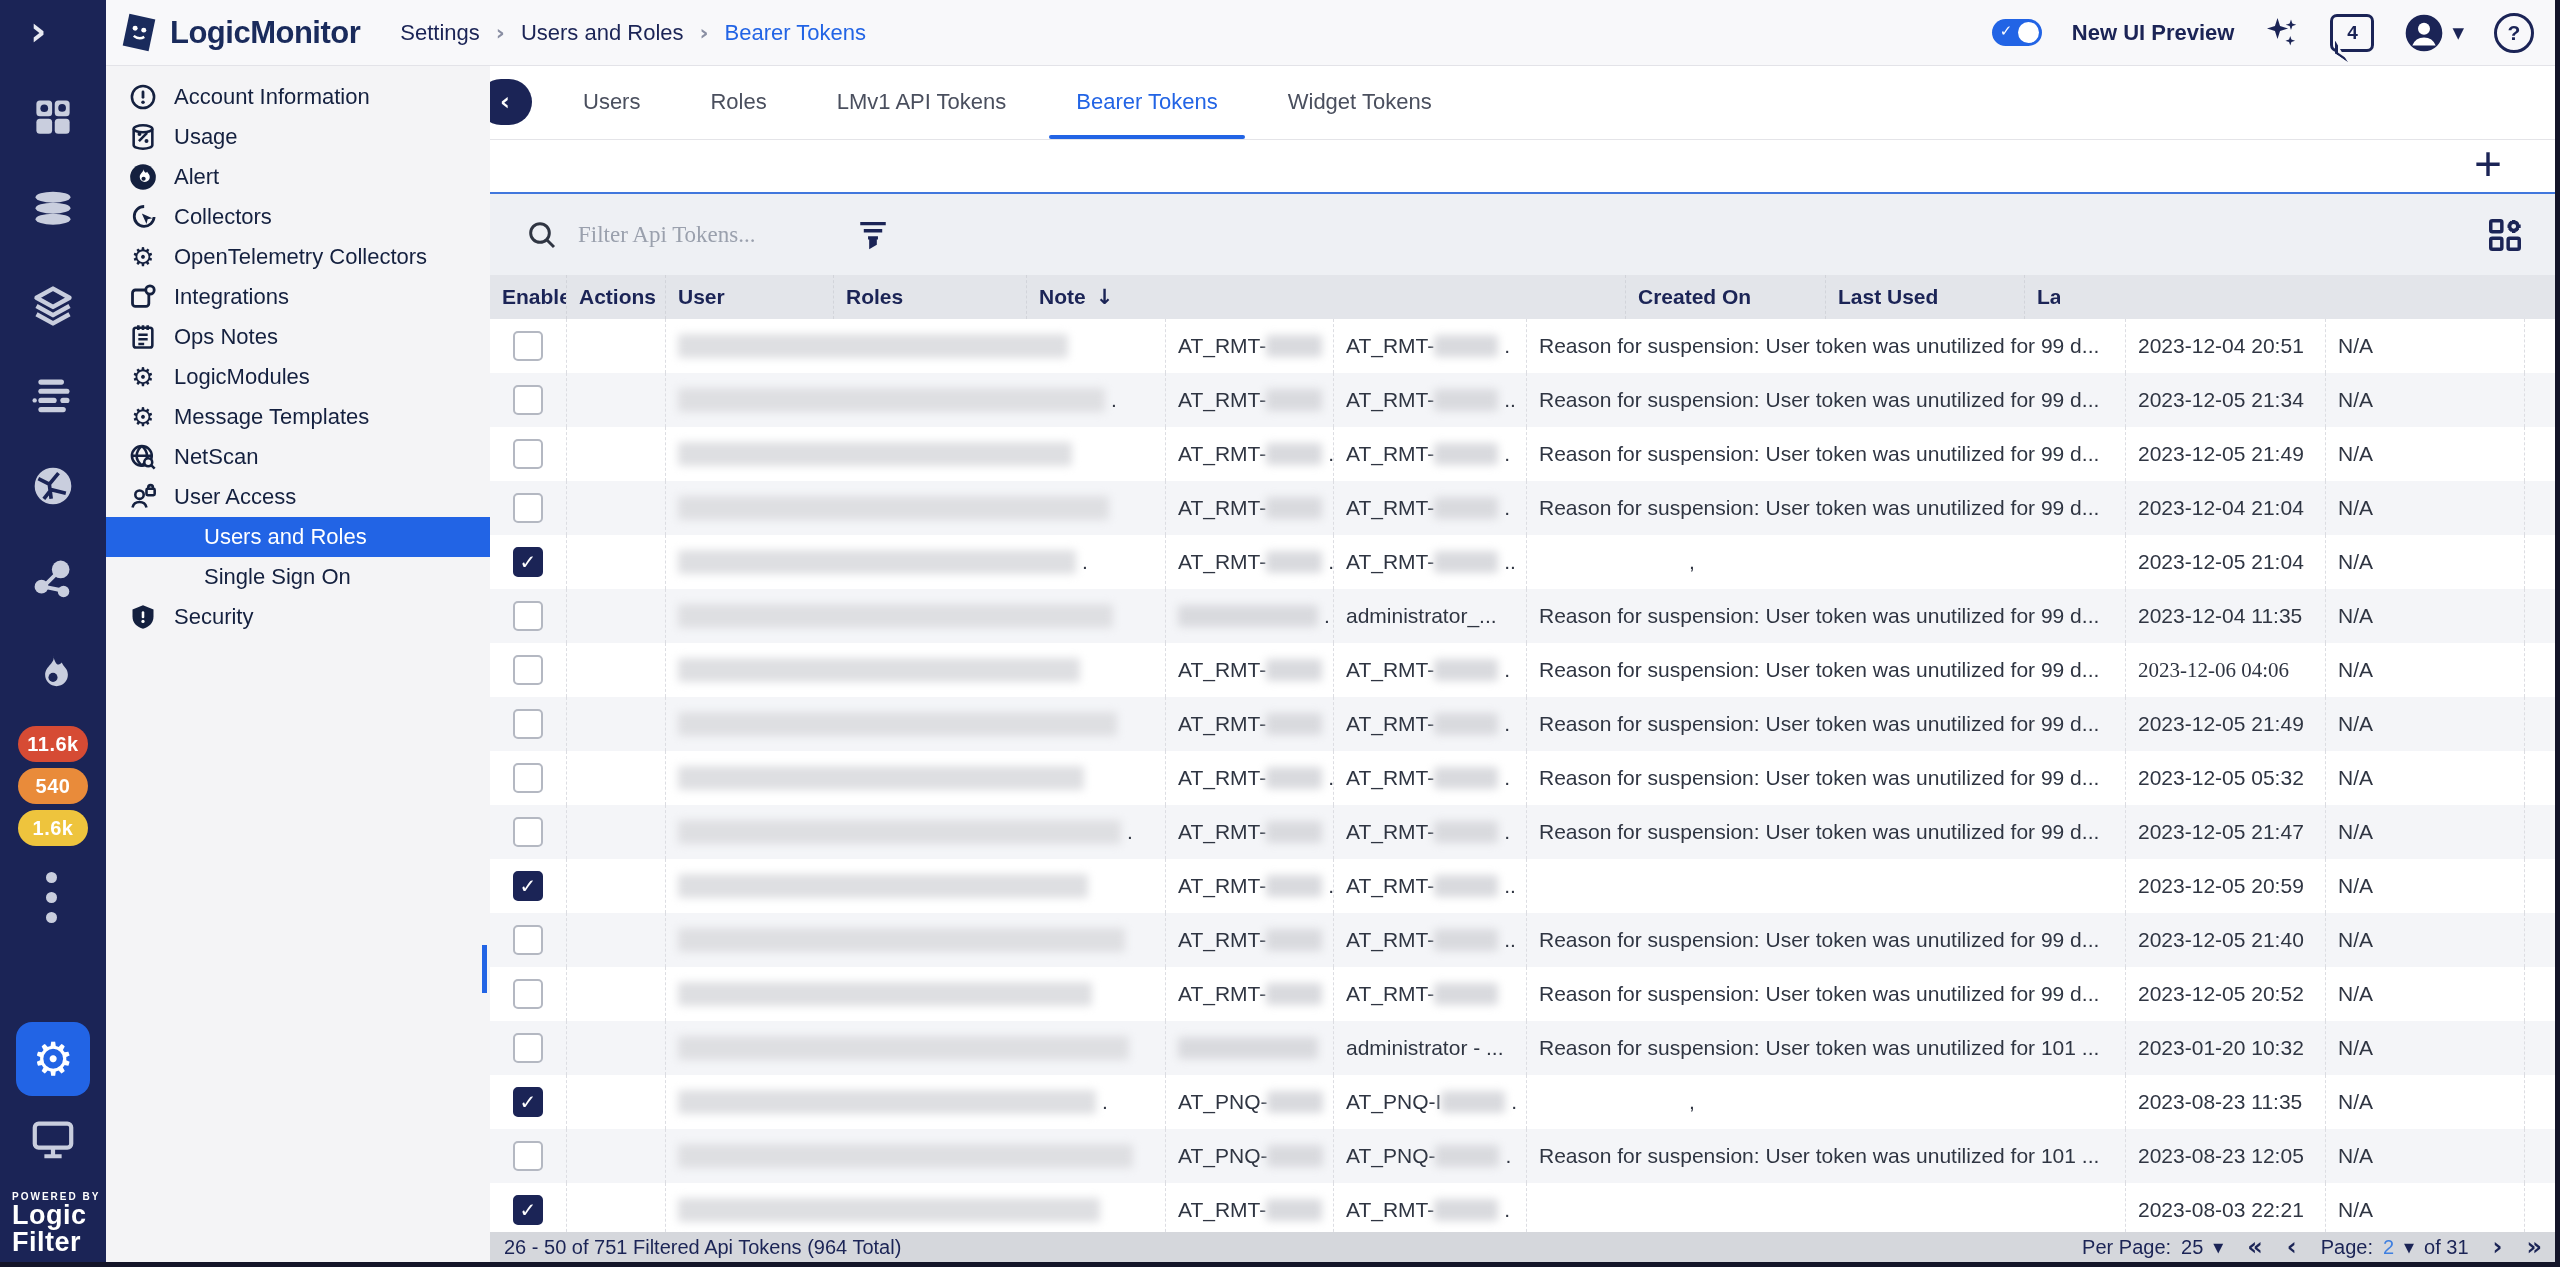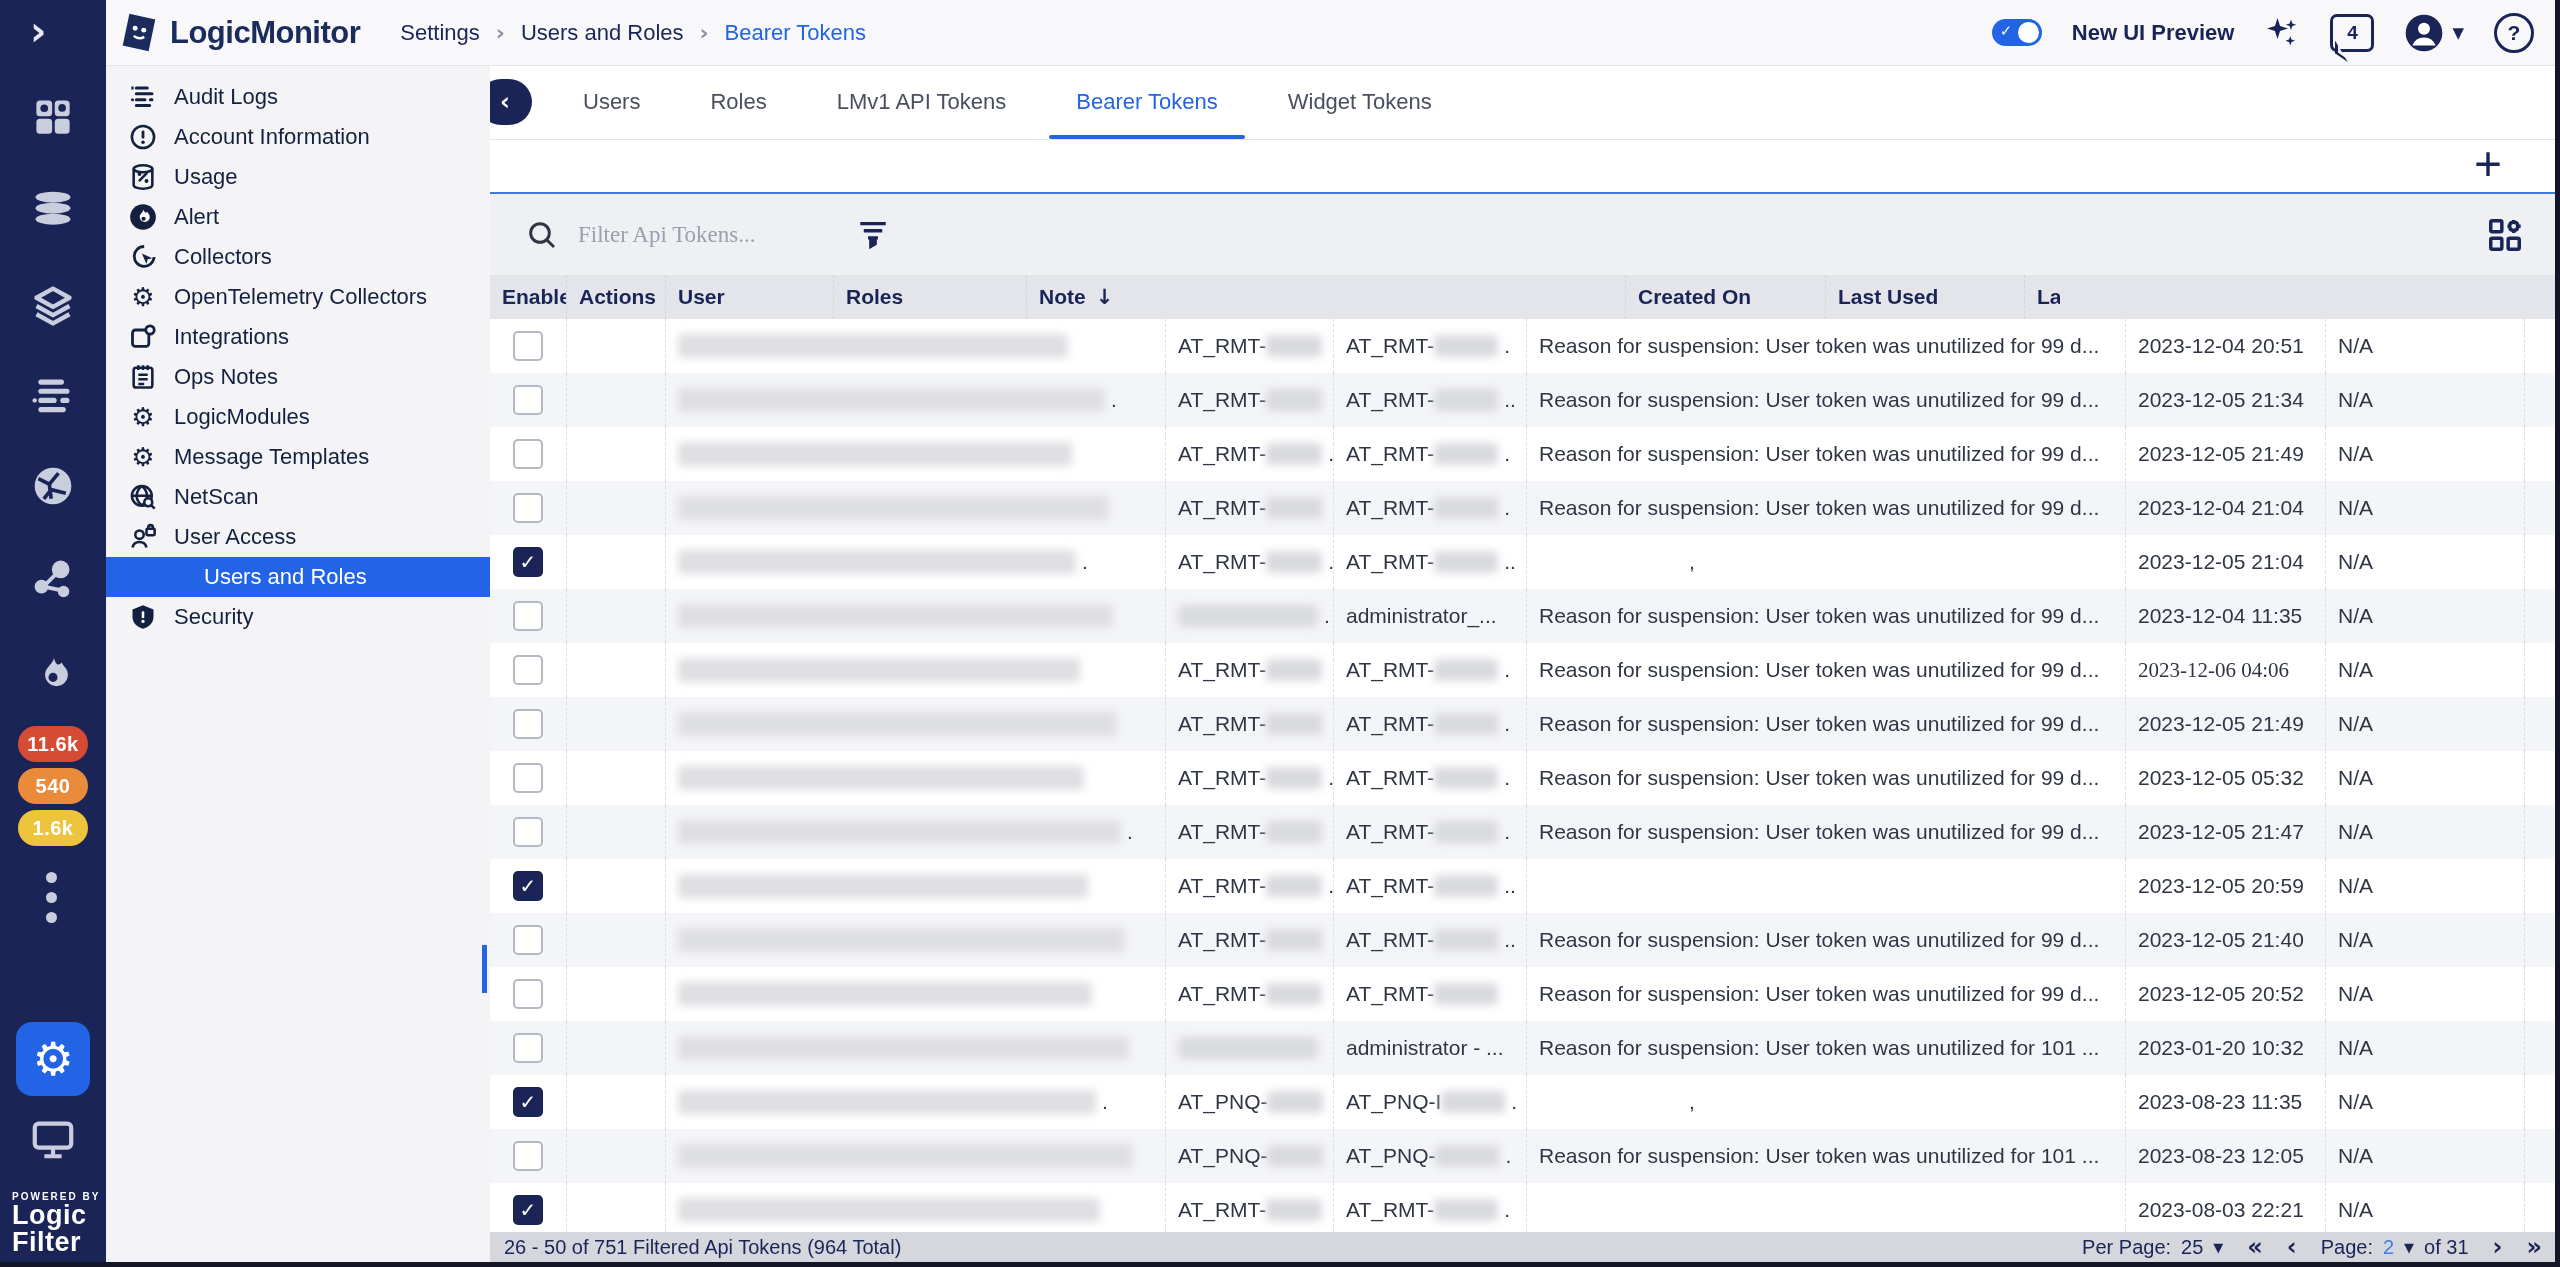--- a/index.html
+++ b/index.html
@@ -258,36 +258,20 @@
       <span class="caret">▼</span>
     </span>
     <span class="help-icon">?</span>
   </div>
 </header>
 
 <nav class="panel" id="nav">
     <div class="nav-item">
       <span class="nicon">
         <svg width="28" height="28" viewBox="0 0 24 24">
-          <g fill="#14203f">
-            <rect x="5" y="3" width="12" height="2.6" rx="1.3"></rect>
-            <rect x="5" y="8" width="16" height="2.6" rx="1.3"></rect>
-            <rect x="5" y="13" width="10" height="2.6" rx="1.3"></rect>
-            <rect x="17" y="13" width="4" height="2.6" rx="1.3"></rect>
-            <rect x="5" y="18" width="14" height="2.6" rx="1.3"></rect>
-            <rect x="2" y="3" width="2" height="2.6"></rect>
-            <circle cx="3" cy="14.3" r="1.3"></circle>
-          </g>
-        </svg>
-      </span>
-      <span>Audit Logs</span>
-    </div>
-    <div class="nav-item">
-      <span class="nicon">
-        <svg width="28" height="28" viewBox="0 0 24 24">
           <circle cx="12" cy="12" r="9.5" fill="none" stroke="#14203f" stroke-width="2.2"></circle>
           <rect x="10.8" y="6.5" width="2.4" height="7" rx="1.2" fill="#14203f"></rect>
           <circle cx="12" cy="16.5" r="1.5" fill="#14203f"></circle>
         </svg>
       </span>
       <span>Account Information</span>
     </div>
     <div class="nav-item">
       <span class="nicon">
         <svg width="28" height="28" viewBox="0 0 24 24">
@@ -380,20 +364,23 @@
             <path d="M3 21a6.2 6.2 0 0112 0"></path>
             <rect x="15" y="5" width="7" height="5.5" rx="1"></rect>
             <path d="M16.5 5V3.8a2 2 0 014 0V5"></path>
           </g>
         </svg>
       </span>
       <span>User Access</span>
     </div>
     <div class="nav-item active indent">
       <span>Users and Roles</span>
+    </div>
+    <div class="nav-item indent">
+      <span>Single Sign On</span>
     </div>
     <div class="nav-item">
       <span class="nicon">
         <svg width="28" height="28" viewBox="0 0 24 24">
           <path fill="#14203f" d="M12 2l9 3.5v6c0 5.5-3.8 9-9 10.5C6.8 20.5 3 17 3 11.5v-6z"></path>
           <rect x="10.9" y="7" width="2.2" height="6" rx="1.1" fill="#fff"></rect>
           <circle cx="12" cy="15.8" r="1.4" fill="#fff"></circle>
         </svg>
       </span>
       <span>Security</span>

